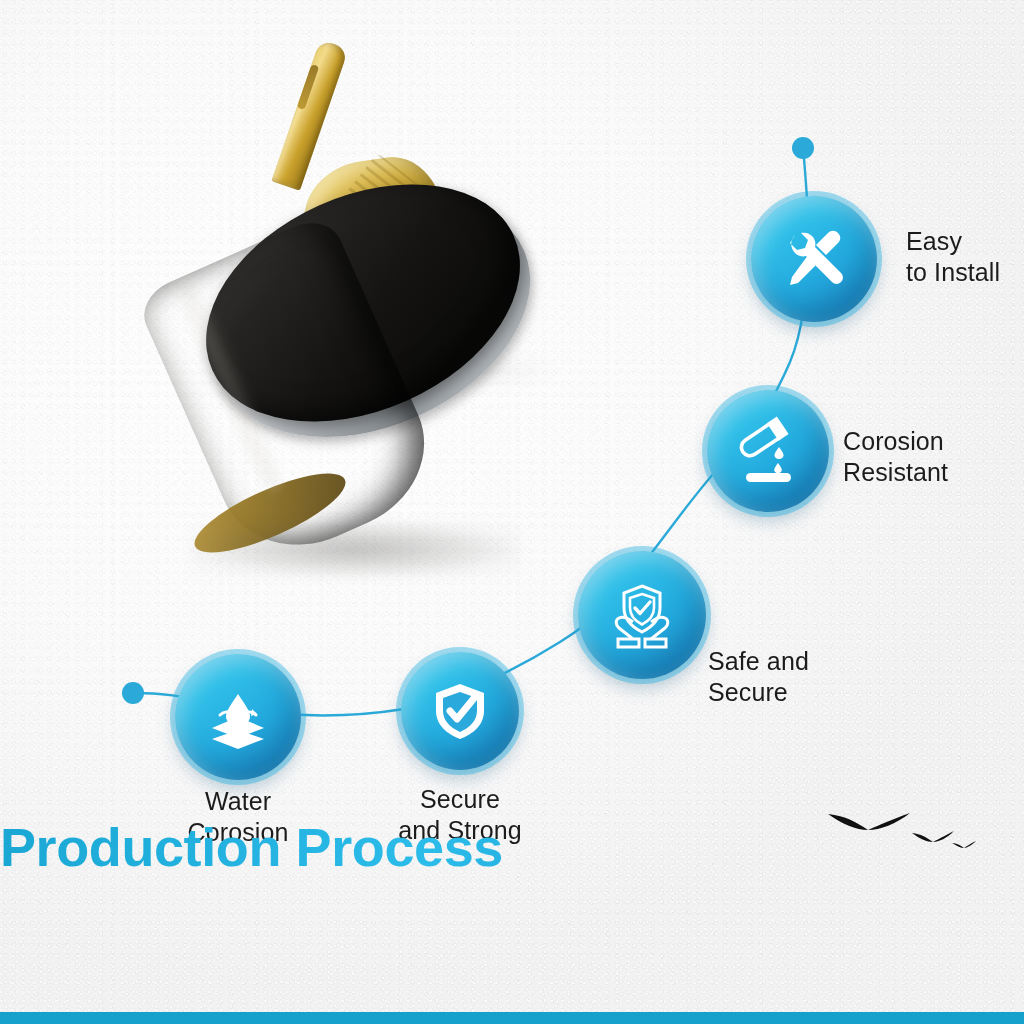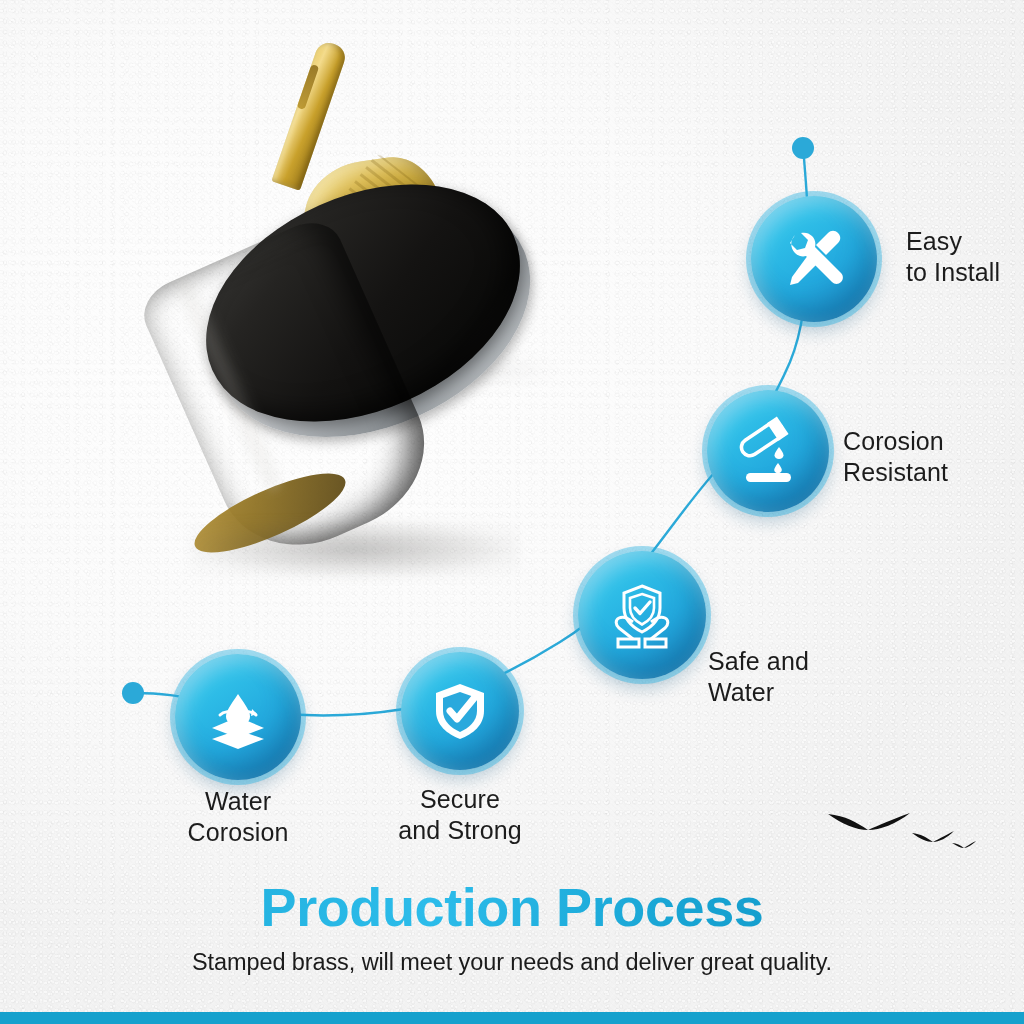--- a/index.html
+++ b/index.html
@@ -173,21 +173,21 @@
     line-height:1.22;
     font-family:"Liberation Sans", sans-serif;
     white-space:pre-line;
     letter-spacing:.1px;
   }
   .lbl-center{text-align:center;}
   .lbl-left{text-align:left;}
 
   
   #headline{
-    position:absolute;left:0;right:0;top:880px;text-align:center;
+    position:absolute;left:0;right:0;top:820px;
   }
   #headline .title{
     font-size:54px;font-weight:bold;letter-spacing:-.4px;
     font-family:"Liberation Sans", sans-serif;
     background:linear-gradient(100deg,#1aa7d4 0%,#2cbcea 42%,#17a3d2 68%,#0e8fbe 100%);
     -webkit-background-clip:text;background-clip:text;
     color:transparent;-webkit-text-fill-color:transparent;
     line-height:1.02;
     margin:0;
   }
@@ -273,21 +273,21 @@
         <path d="M39 10 L57 17 V32 C57 43 49 51 39 56 C29 51 21 43 21 32 V17 Z" fill="none" stroke="#ffffff" stroke-width="3"></path>
         <path d="M39 18 L51 22 V32 C51 39.5 45.6 45 39 48.5 C32.4 45 27 39.5 27 32 V22 Z" fill="none" stroke="#ffffff" stroke-width="2.6"></path>
         <path d="M32 32 L37 37.5 L47 26" stroke="#ffffff" stroke-width="3.4" fill="none" stroke-linecap="round" stroke-linejoin="round"></path>
         <path d="M30 46 C25 42 20 40 16 42 C12 44 12.5 49 16 52 L30 63" fill="none" stroke="#ffffff" stroke-width="3" stroke-linejoin="round"></path>
         <path d="M48 46 C53 42 58 40 62 42 C66 44 65.5 49 62 52 L48 63" fill="none" stroke="#ffffff" stroke-width="3" stroke-linejoin="round"></path>
         <rect x="15" y="63" width="21" height="8" fill="none" stroke="#ffffff" stroke-width="3"></rect>
         <rect x="42" y="63" width="21" height="8" fill="none" stroke="#ffffff" stroke-width="3"></rect>
       </svg>
     </div>
     <div class="node-label lbl-left" style="left:708px;top:646px;width:210px;">Safe and
-Water</div>
+Secure</div>
   </div>
 
   <div class="node">
     <div class="bubble" style="left:707px;top:390px;width:122px;height:122px;">
       <svg width="72" height="72" viewBox="0 0 72 72">
         <g transform="rotate(-34 30 26)">
           <rect x="8" y="16" width="46" height="17" rx="8.5" fill="none" stroke="#ffffff" stroke-width="3.6"></rect>
           <path d="M44 14 L56 14 L56 35 L44 35 Z" fill="#ffffff"></path>
         </g>
         <path d="M47 32 C50 36 51.5 38.5 51.5 40.2 C51.5 42.4 49.5 44 47 44 C44.5 44 42.5 42.4 42.5 40.2 C42.5 38.5 44 36 47 32 Z" fill="#ffffff"></path>
@@ -317,17 +317,16 @@
     <path d="M2 14 C16 24 30 30 42 30 C30 22 20 16 2 14 Z
              M42 30 C54 30 70 24 84 13 C64 20 54 25 42 30 Z" fill="#111111"></path>
     <path d="M86 33 C94 39 101 42 107 42 C100 37 95 34 86 33 Z
              M107 42 C113 42 121 38 128 31 C118 36 113 39 107 42 Z" fill="#111111"></path>
     <path d="M126 43 C131 46 135 48 138 48 C134 45 131 43.5 126 43 Z
              M138 48 C141 48 146 45 150 41 C144 44 141 46 138 48 Z" fill="#111111"></path>
   </svg>
 
   <div id="headline">
     <div class="title">Production Process</div>
-    <div class="subtitle">Stamped brass, will meet your needs and deliver great quality.</div>
   </div>
 
   <div id="bottom-bar"></div>
 </div>
 
 </body></html>

